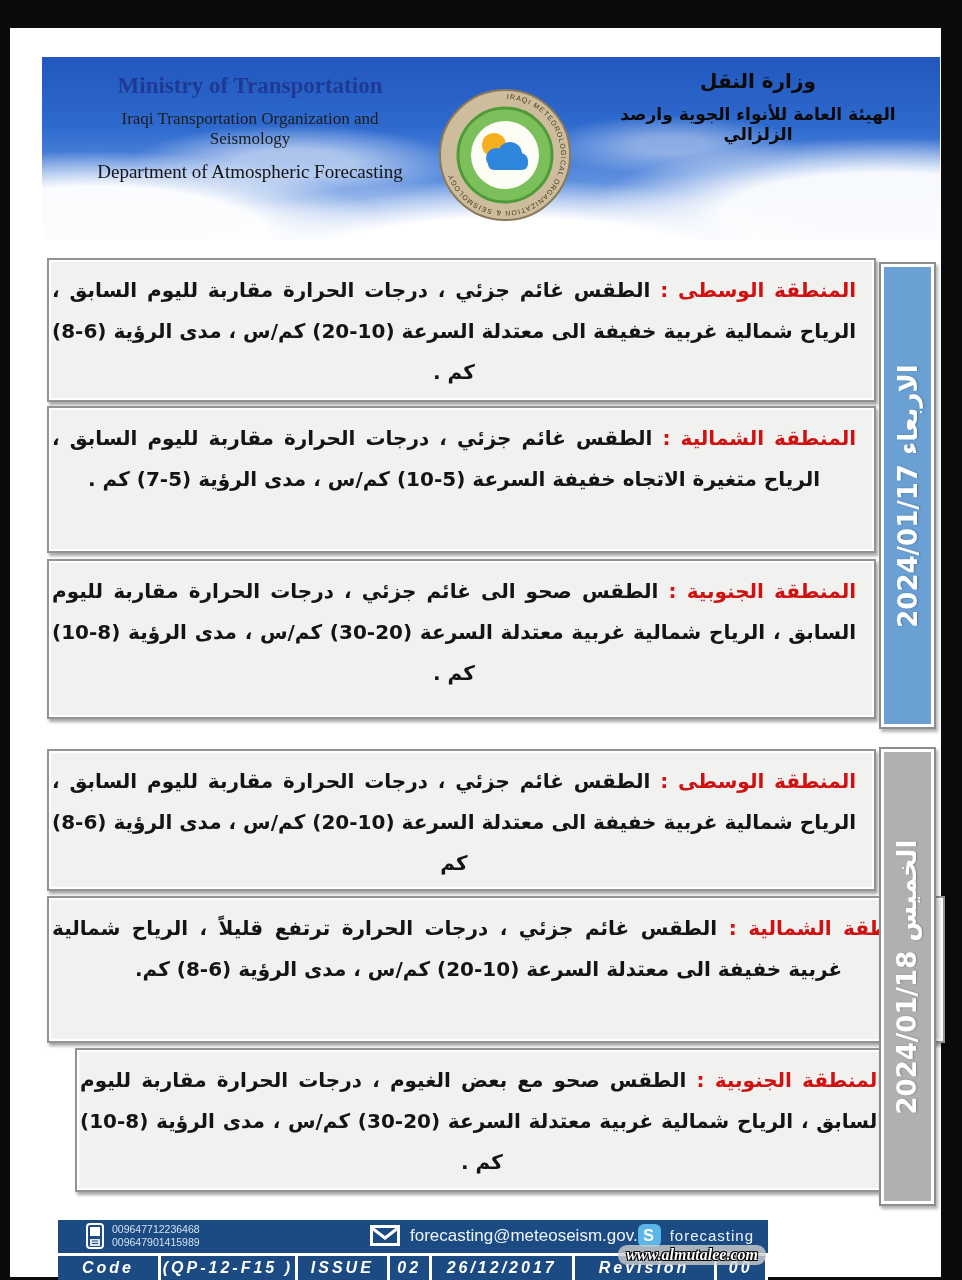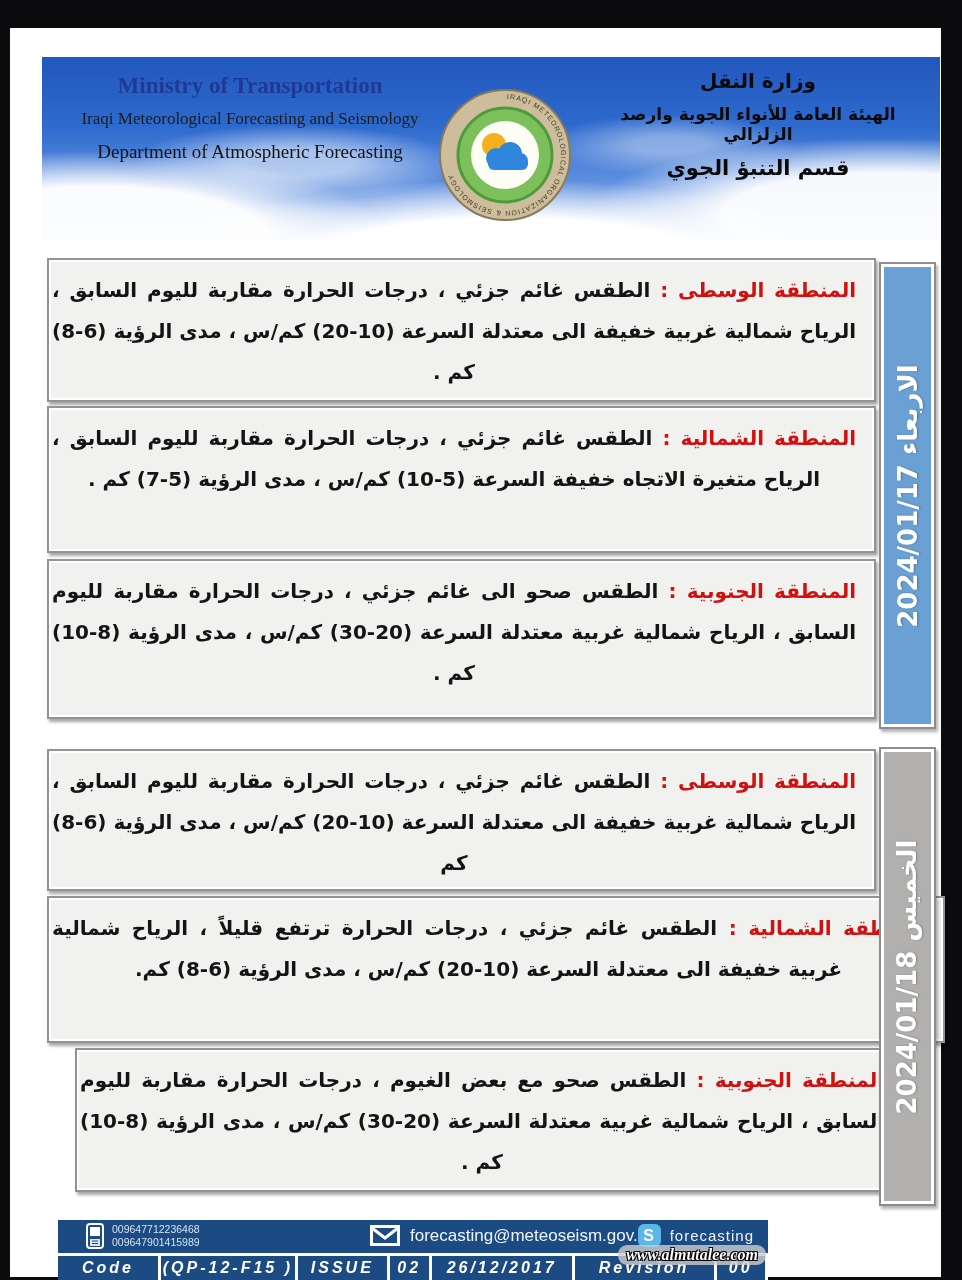--- a/index.html
+++ b/index.html
@@ -95,21 +95,21 @@
   }
 </style>
 </head>
 <body>
 
 <div class="page">
 
   <div class="banner">
     <div class="en-block">
       <div class="en-line1">Ministry of Transportation</div>
-      <div class="en-line2">Iraqi Meteorological Forecasting and Seismology</div>
+      <div class="en-line2">Iraqi Transportation Organization and Seismology</div>
       <div class="en-line3">Department of Atmospheric Forecasting</div>
     </div>
 
     <div class="logo-wrap">
       <svg width="134" height="134" viewBox="0 0 134 134">
         <circle cx="67" cy="67" r="65" fill="#cdbd9c" stroke="#8a7a5a" stroke-width="2"></circle>
         <circle cx="67" cy="67" r="47" fill="#7cc05c" stroke="#4f9a39" stroke-width="3"></circle>
         <circle cx="67" cy="67" r="34" fill="#fdfdf6"></circle>
         <circle cx="56" cy="57" r="12" fill="#f6b01e"></circle>
         <g>
@@ -121,21 +121,20 @@
         <path id="ringPath" d="M 67 11 a 56 56 0 1 1 -0.02 0" fill="none"></path>
         <text font-size="7" fill="#44391f" font-family="Liberation Sans, sans-serif" letter-spacing="1">
           <textPath href="#ringPath" startOffset="2">IRAQI METEOROLOGICAL ORGANIZATION &amp; SEISMOLOGY</textPath>
         </text>
       </svg>
     </div>
 
     <div class="ar-block">
       <div class="ar-line1">وزارة النقل</div>
       <div class="ar-line2">الهيئة العامة للأنواء الجوية وارصد الزلزالي</div>
-      <div class="ar-line3">قسم التنبؤ الجوي</div>
     </div>
   </div>
 
   <div class="region-box" style="left:37px;top:230px;width:829px;height:144px;">
     <p><span class="region-title">المنطقة الوسطى :</span> <span>الطقس غائم جزئي ، درجات الحرارة مقاربة لليوم السابق ، الرياح شمالية غربية خفيفة الى معتدلة السرعة (10-20) كم/س ، مدى الرؤية (6-8) كم .</span></p>
   </div>
   <div class="region-box" style="left:37px;top:378px;width:829px;height:147px;">
     <p><span class="region-title">المنطقة الشمالية :</span> <span>الطقس غائم جزئي ، درجات الحرارة مقاربة لليوم السابق ، الرياح متغيرة الاتجاه خفيفة السرعة (5-10) كم/س ، مدى الرؤية (5-7) كم .</span></p>
   </div>
   <div class="region-box" style="left:37px;top:531px;width:829px;height:160px;">

